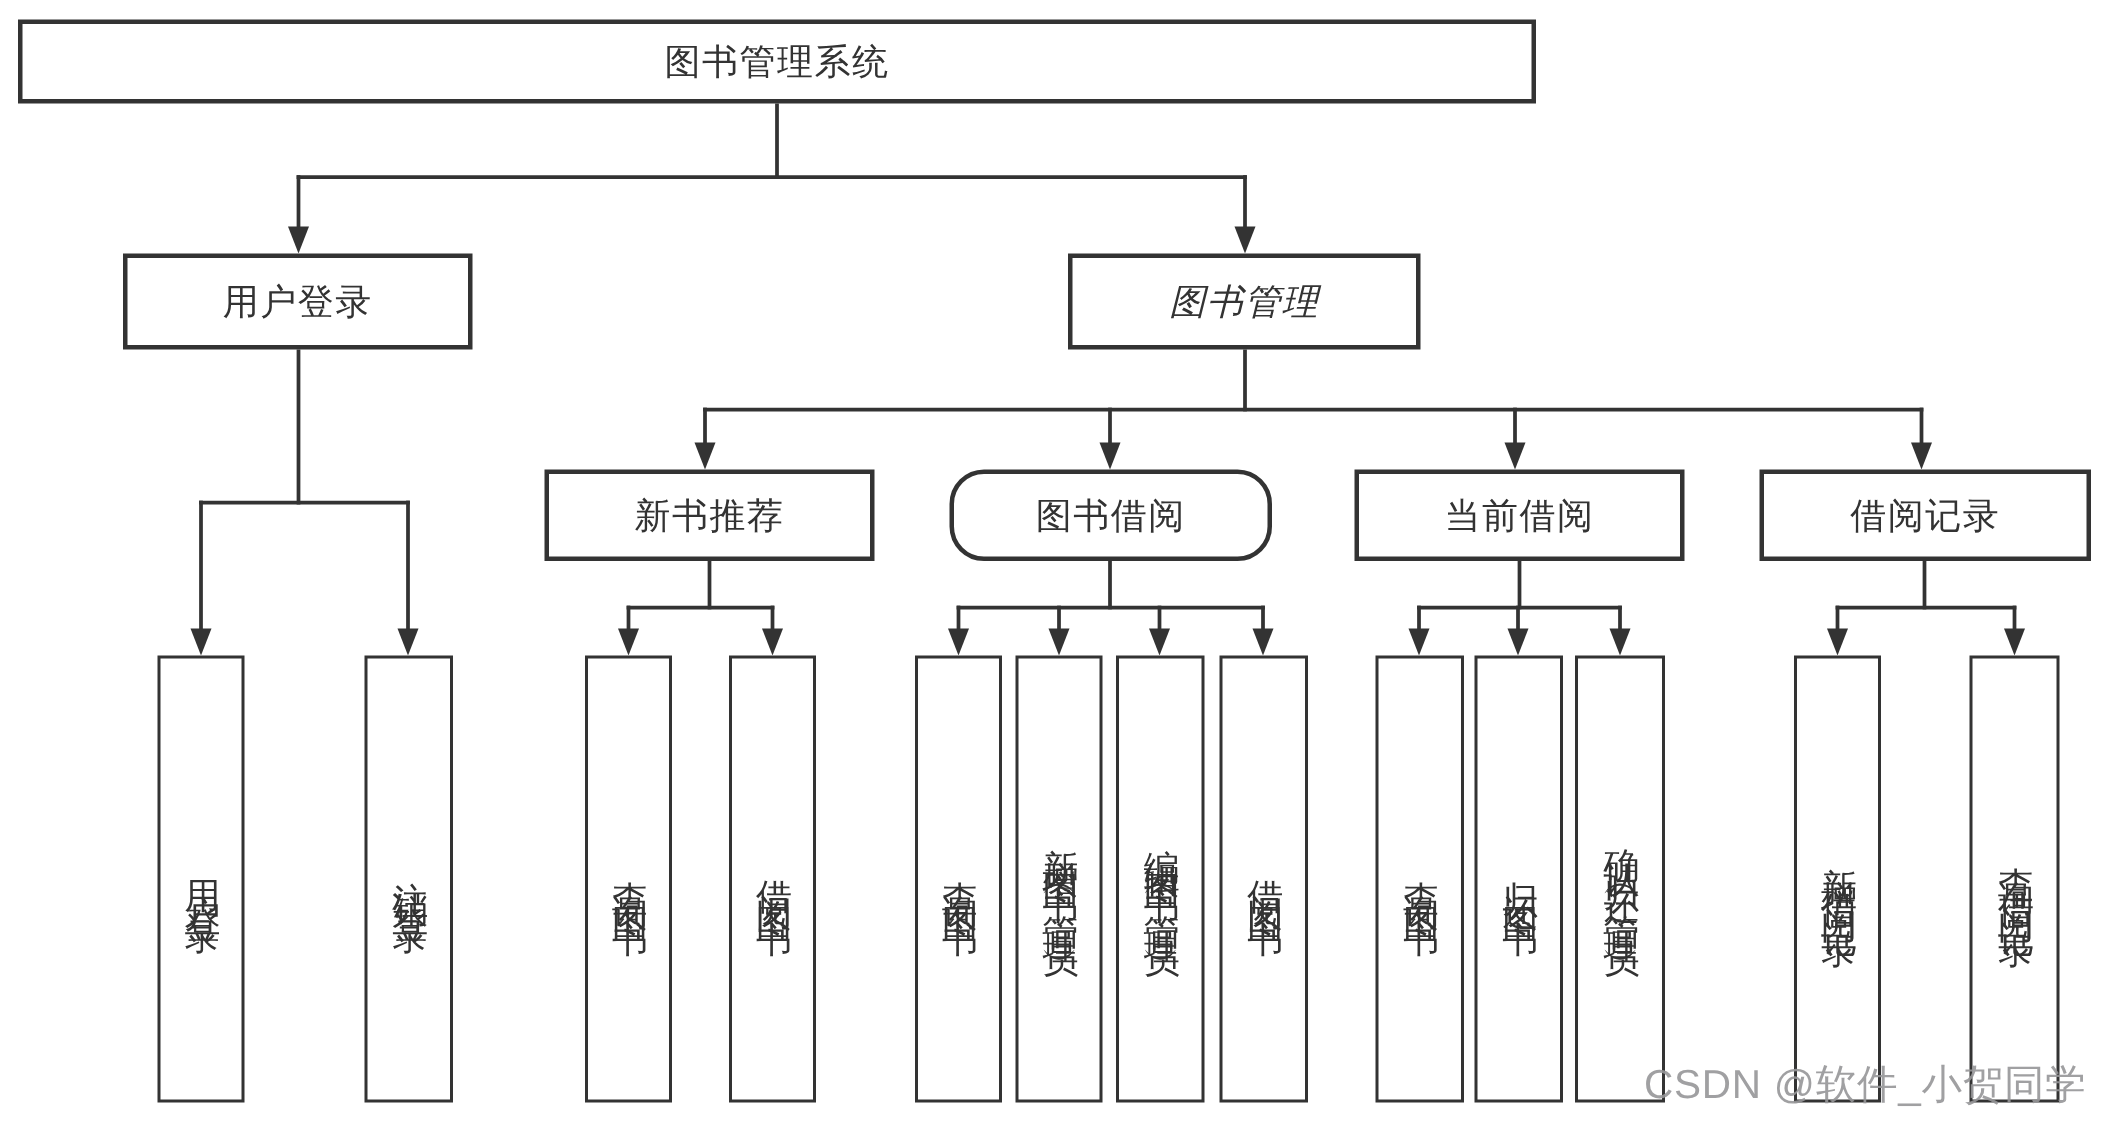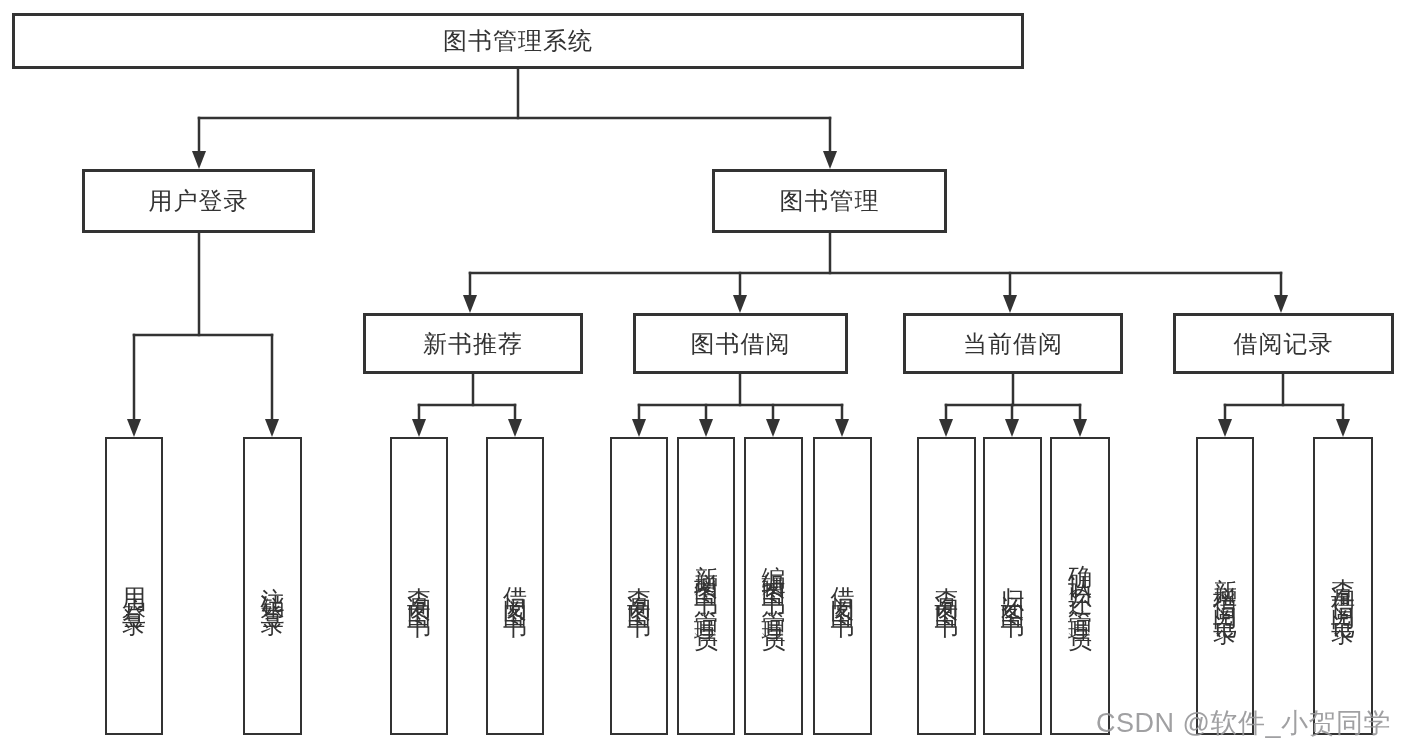--- a/index.html
+++ b/index.html
@@ -37,23 +37,23 @@
   .leaf .vtext {
     writing-mode: vertical-rl;
     text-orientation: mixed;
     letter-spacing: 9px;
     line-height: 1;
     white-space: nowrap;
   }
   
   #node-root            { left: 12px;   top: 13px;  width: 1012px; height: 56px; text-align: center; }
   #node-user-login      { left: 82px;   top: 169px; width: 233px;  height: 64px; }
-  #node-book-mgmt       { left: 712px;  top: 169px; width: 235px;  height: 64px; }
+  #node-book-mgmt       { left: 712px;  top: 169px; width: 235px;  height: 64px; font-style: italic; }
   #node-new-book-rec    { left: 363px;  top: 313px; width: 220px;  height: 61px; text-align: center; }
-  #node-book-borrow     { left: 633px;  top: 313px; width: 215px;  height: 61px; }
+  #node-book-borrow     { left: 633px;  top: 313px; width: 215px;  height: 61px; border-radius: 23px; }
   #node-current-borrow  { left: 903px;  top: 313px; width: 220px;  height: 61px; text-align: right; }
   #node-borrow-records  { left: 1173px; top: 313px; width: 221px;  height: 61px; }
 
   #leaf-ul-login        { left: 105px;  top: 437px; width: 58px; height: 298px; }
   #leaf-ul-logout       { left: 243px;  top: 437px; width: 59px; height: 298px; }
   #leaf-nbr-query       { left: 390px;  top: 437px; width: 58px; height: 298px; }
   #leaf-nbr-borrow      { left: 486px;  top: 437px; width: 58px; height: 298px; }
   #leaf-bb-query        { left: 610px;  top: 437px; width: 58px; height: 298px; }
   #leaf-bb-add          { left: 677px;  top: 437px; width: 58px; height: 298px; }
   #leaf-bb-edit         { left: 744px;  top: 437px; width: 59px; height: 298px; }

